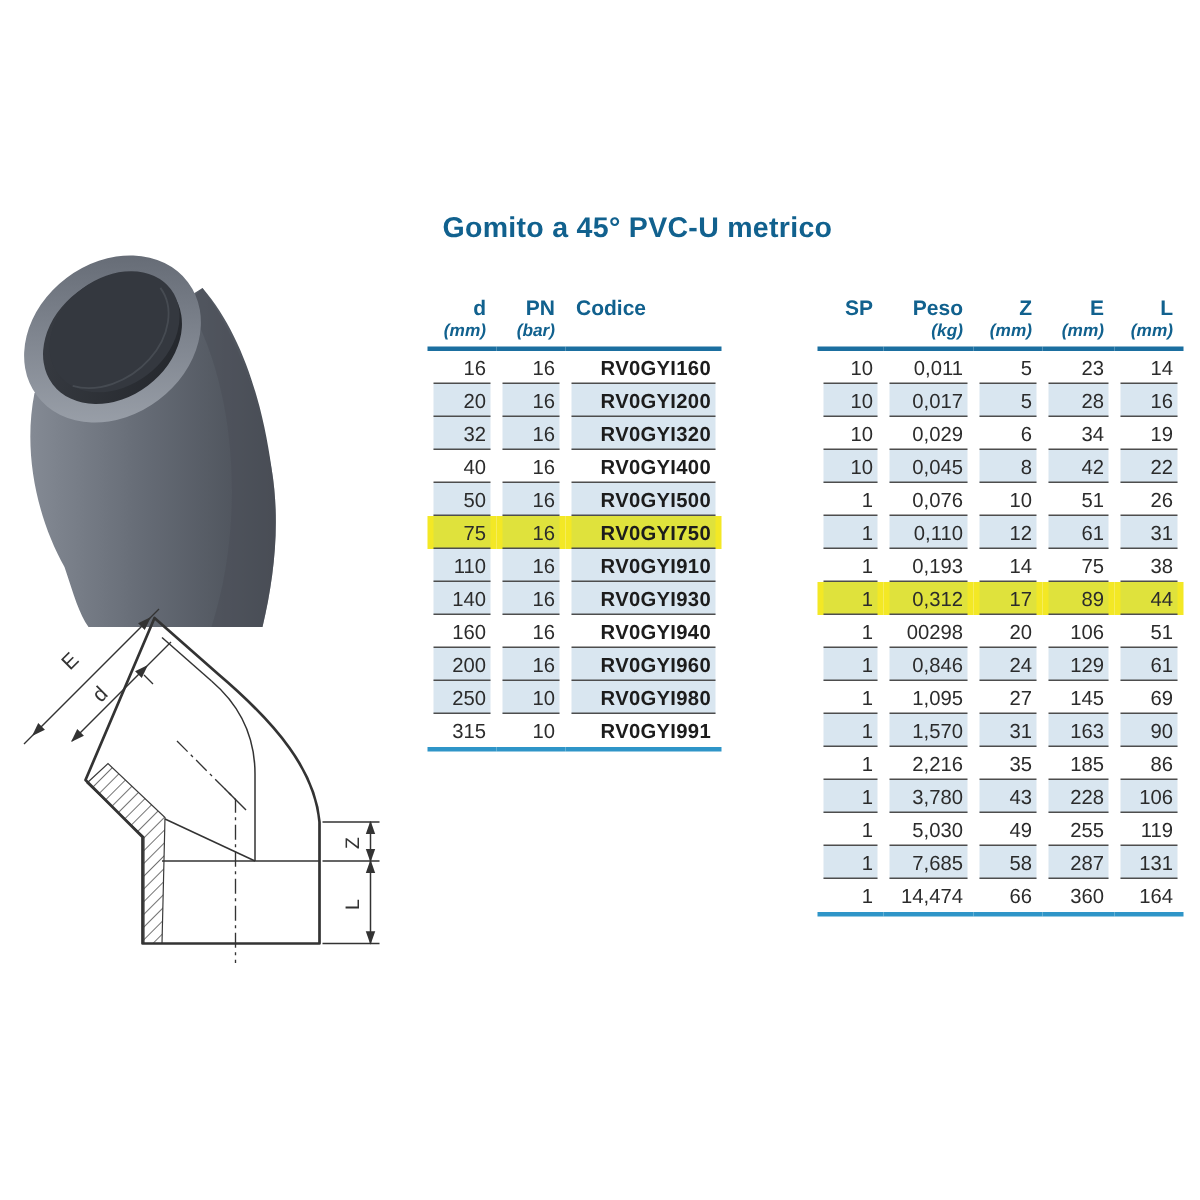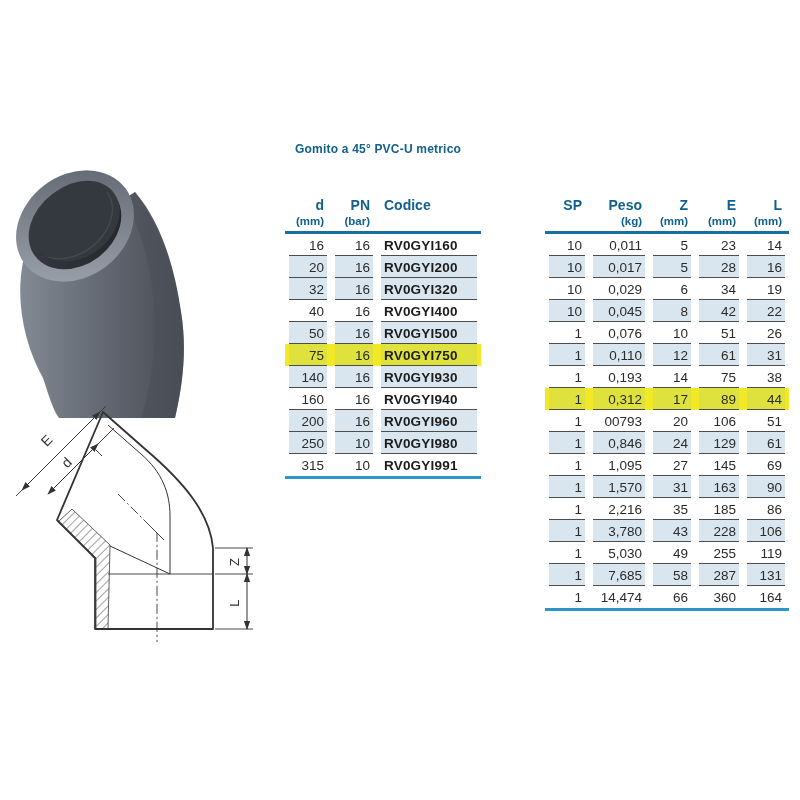--- a/index.html
+++ b/index.html
@@ -11,36 +11,36 @@
     --hl-cell:#dfe23c;
     --txt:#2b2b2b;
   }
   *{margin:0;padding:0;box-sizing:border-box;}
   html,body{width:800px;height:800px;background:#ffffff;font-family:"Liberation Sans",sans-serif;}
   .page{position:relative;width:800px;height:800px;background:#fff;overflow:hidden;}
 
   .photo{position:absolute;left:13px;top:150px;width:178px;height:268px;}
   .drawing{position:absolute;left:10px;top:398px;width:250px;height:260px;}
 
-  .title{position:absolute;left:295px;top:142px;font-size:12px;font-weight:bold;
+  .title{position:absolute;left:295px;top:142px;font-size:19px;font-weight:bold;
          color:var(--blue);letter-spacing:.2px;}
 
   .tables{position:absolute;left:285px;top:197px;display:flex;gap:64px;align-items:flex-start;}
   table.subtable{border-collapse:collapse;table-layout:fixed;
                  border-bottom:3px solid var(--line-light);}
   .subtable th,.subtable td{padding:0 4px;vertical-align:bottom;}
   .subtable thead .lbl{font-size:14px;font-weight:bold;color:var(--blue);
                        display:block;text-align:right;padding:0 3px 1px;}
   .subtable thead .unit{font-size:11.5px;color:var(--blue);display:block;
                         text-align:right;padding:0 3px 3px;line-height:14px;min-height:14px;}
-  .subtable thead tr.units th{border-bottom:3px solid var(--line-dark);}
+  .subtable thead tr.units th{border-bottom:3px solid var(--line-dark);font-style:italic;}
   .subtable thead .c-codice .lbl{text-align:left;}
   .cb{display:block;font-size:13.5px;line-height:17px;color:var(--txt);
       text-align:right;padding:3px 3px 1px;border-bottom:1px solid #4d4d4d;}
-  .cb.code{font-weight:bold;color:#1c1c1c;text-align:left;letter-spacing:.2px;}
+  .cb.code{font-weight:bold;color:#1c1c1c;text-align:right;letter-spacing:.2px;}
   tr.alt .cb{background:var(--shade);}
   tr.hl{background:var(--hl);}
   tr.hl .cb{background:var(--hl-cell);}
   tbody tr:last-child .cb{border-bottom:none;padding-bottom:2px;}
 </style>
 </head>
 <body>
 
 <div class="page">
 
@@ -210,20 +210,31 @@
             </td>
             <td>
               <span class="cb">16</span>
             </td>
             <td>
               <span class="cb code">RV0GYI750</span>
             </td>
           </tr>
           <tr class="alt">
             <td>
+              <span class="cb">110</span>
+            </td>
+            <td>
+              <span class="cb">16</span>
+            </td>
+            <td>
+              <span class="cb code">RV0GYI910</span>
+            </td>
+          </tr>
+          <tr class="alt">
+            <td>
               <span class="cb">140</span>
             </td>
             <td>
               <span class="cb">16</span>
             </td>
             <td>
               <span class="cb code">RV0GYI930</span>
             </td>
           </tr>
           <tr class="">
@@ -451,21 +462,21 @@
             </td>
             <td>
               <span class="cb">44</span>
             </td>
           </tr>
           <tr class="">
             <td>
               <span class="cb">1</span>
             </td>
             <td>
-              <span class="cb">00793</span>
+              <span class="cb">00298</span>
             </td>
             <td>
               <span class="cb">20</span>
             </td>
             <td>
               <span class="cb">106</span>
             </td>
             <td>
               <span class="cb">51</span>
             </td>

